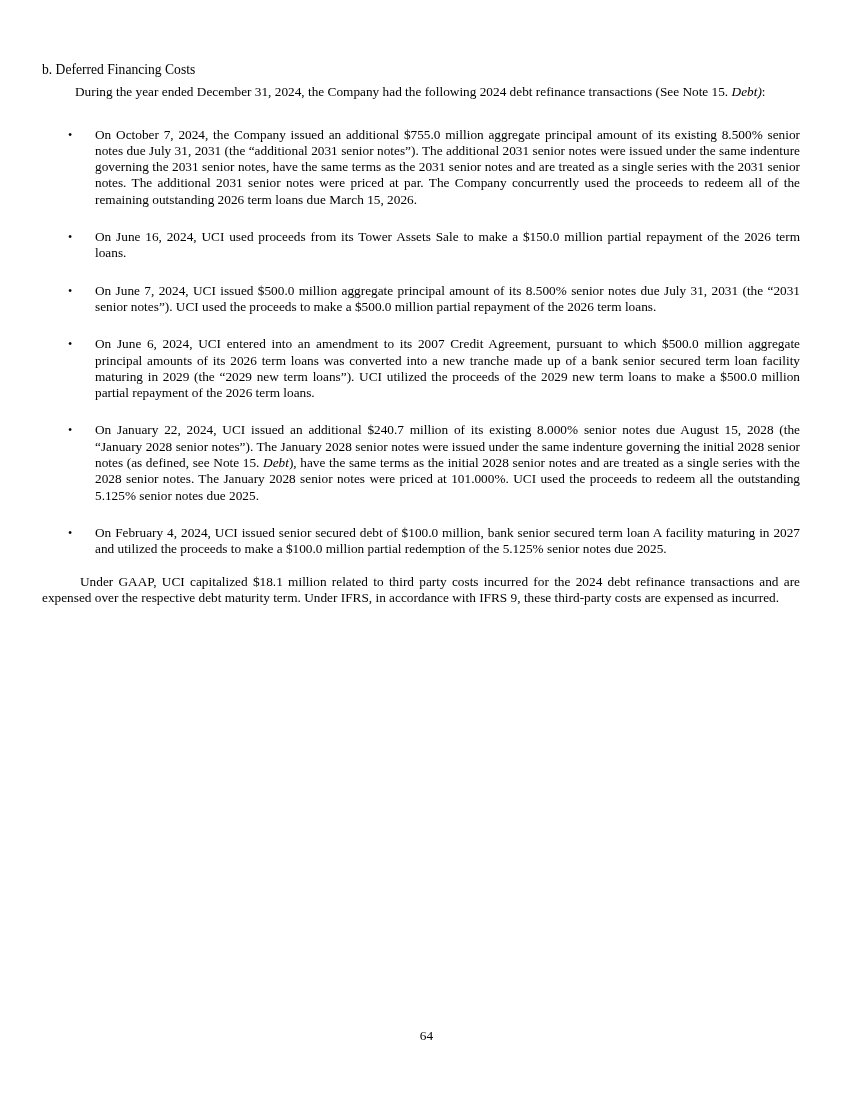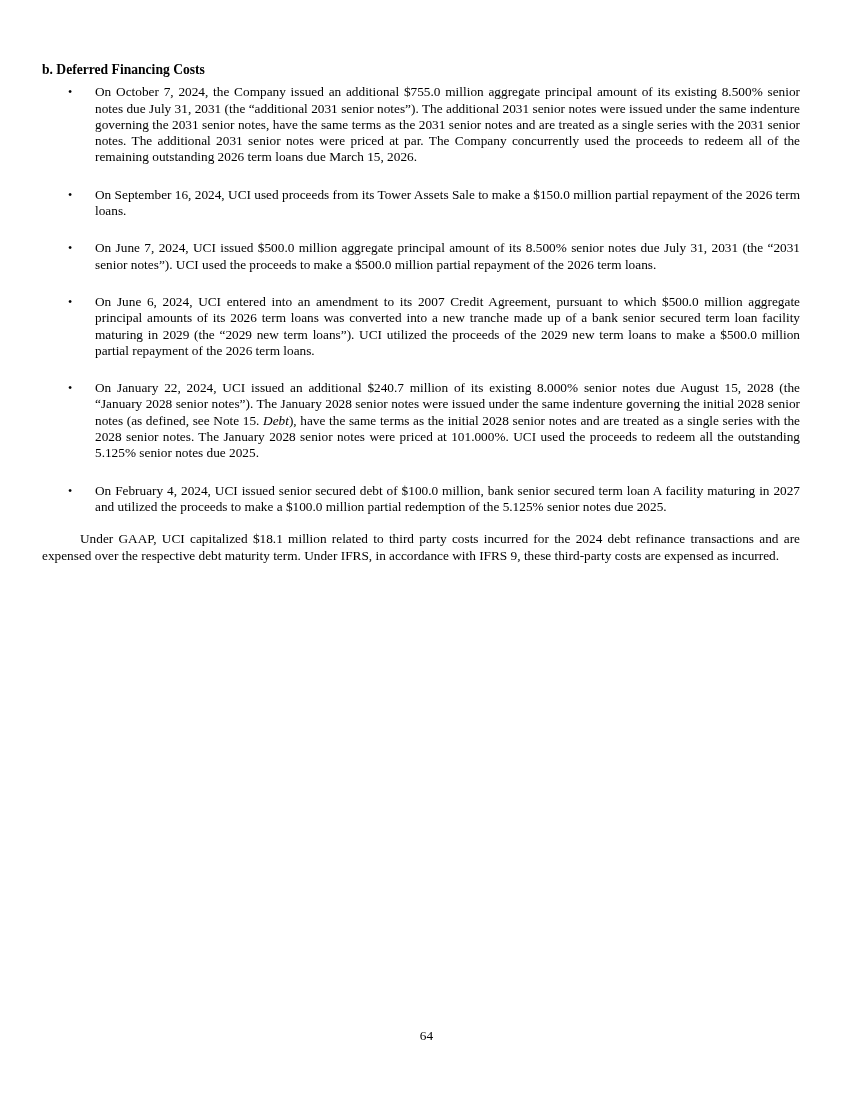--- a/index.html
+++ b/index.html
@@ -10,21 +10,21 @@
     background: #ffffff;
     color: #000000;
     font-family: "Liberation Serif", serif;
     font-size: 13.3px;
     line-height: 16.3px;
     box-sizing: border-box;
     padding: 62px 49px 0 42px;
     overflow: hidden;
   }
   .heading {
-    font-weight: bold;
+    font-weight: normal;
     font-size: 13.6px;
     margin: 0 0 6px 0;
   }
   p { margin: 0; }
   .intro {
     text-align: justify;
     text-indent: 33px;
     margin-bottom: 26px;
   }
   .closing {
@@ -56,31 +56,32 @@
     text-align: center;
   }
 </style>
 </head>
 <body>
 
 <div class="page">
 
   <h2 class="heading">b. Deferred Financing Costs</h2>
 
+  <p class="intro"><span>During the year ended  December 31, 2024, the Company had the following 2024 debt refinance transactions (See Note 15. </span><span class="it">Debt)</span><span>:</span></p>
 
   <div class="bullet-list">
 
     <div class="bullet">
       <span class="bullet-marker">•</span>
       <div class="bullet-text">On October 7, 2024, the Company issued an additional $755.0 million aggregate principal amount of its existing 8.500% senior notes due July 31, 2031 (the “additional 2031 senior notes”). The additional 2031 senior notes were issued under the same indenture governing the 2031 senior notes, have the same terms as the 2031 senior notes and are treated as a single series with the 2031 senior notes. The additional 2031 senior notes were priced at par. The Company concurrently used the proceeds to redeem all of the remaining outstanding 2026 term loans due March 15, 2026.</div>
     </div>
 
     <div class="bullet">
       <span class="bullet-marker">•</span>
-      <div class="bullet-text">On September 16, 2024, UCI used proceeds from its Tower Assets Sale to make a $150.0 million partial repayment of  the 2026 term loans.</div>
+      <div class="bullet-text">On June 16, 2024, UCI used proceeds from its Tower Assets Sale to make a $150.0 million partial repayment of  the 2026 term loans.</div>
     </div>
 
     <div class="bullet">
       <span class="bullet-marker">•</span>
       <div class="bullet-text">On June 7, 2024, UCI issued $500.0 million aggregate principal amount of its 8.500% senior notes due July 31, 2031 (the “2031 senior notes”). UCI used the proceeds to make a $500.0 million partial repayment of the 2026 term loans.</div>
     </div>
 
     <div class="bullet">
       <span class="bullet-marker">•</span>
       <div class="bullet-text">On June 6, 2024, UCI entered into an amendment to its 2007 Credit Agreement, pursuant to which $500.0 million aggregate principal amounts of its 2026 term loans was converted into a new tranche made up of a bank senior secured term loan facility maturing in 2029 (the “2029 new term loans”). UCI utilized the proceeds of the 2029 new term loans to make a $500.0 million partial repayment of the 2026 term loans.</div>

